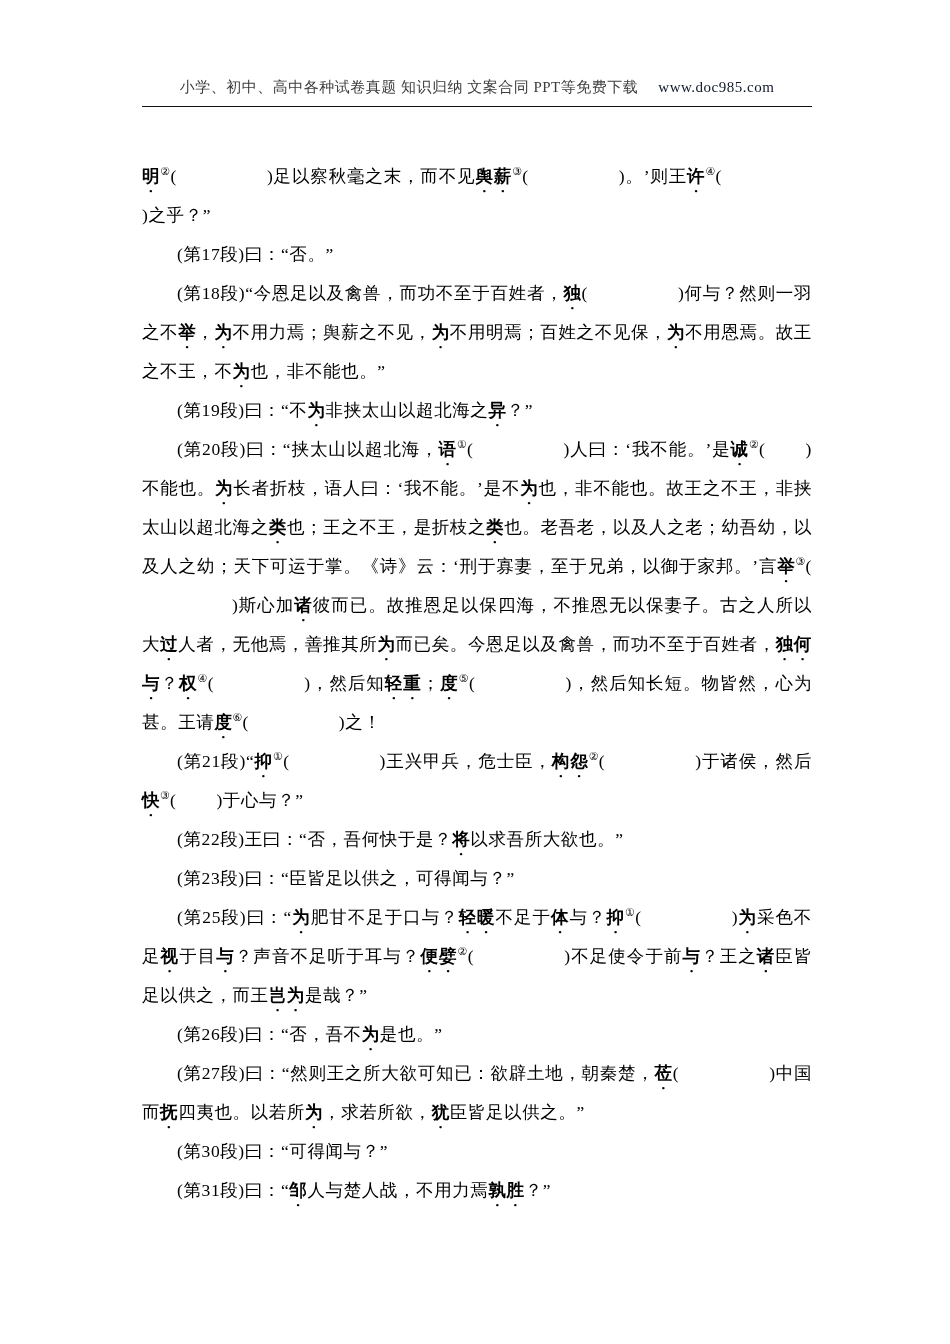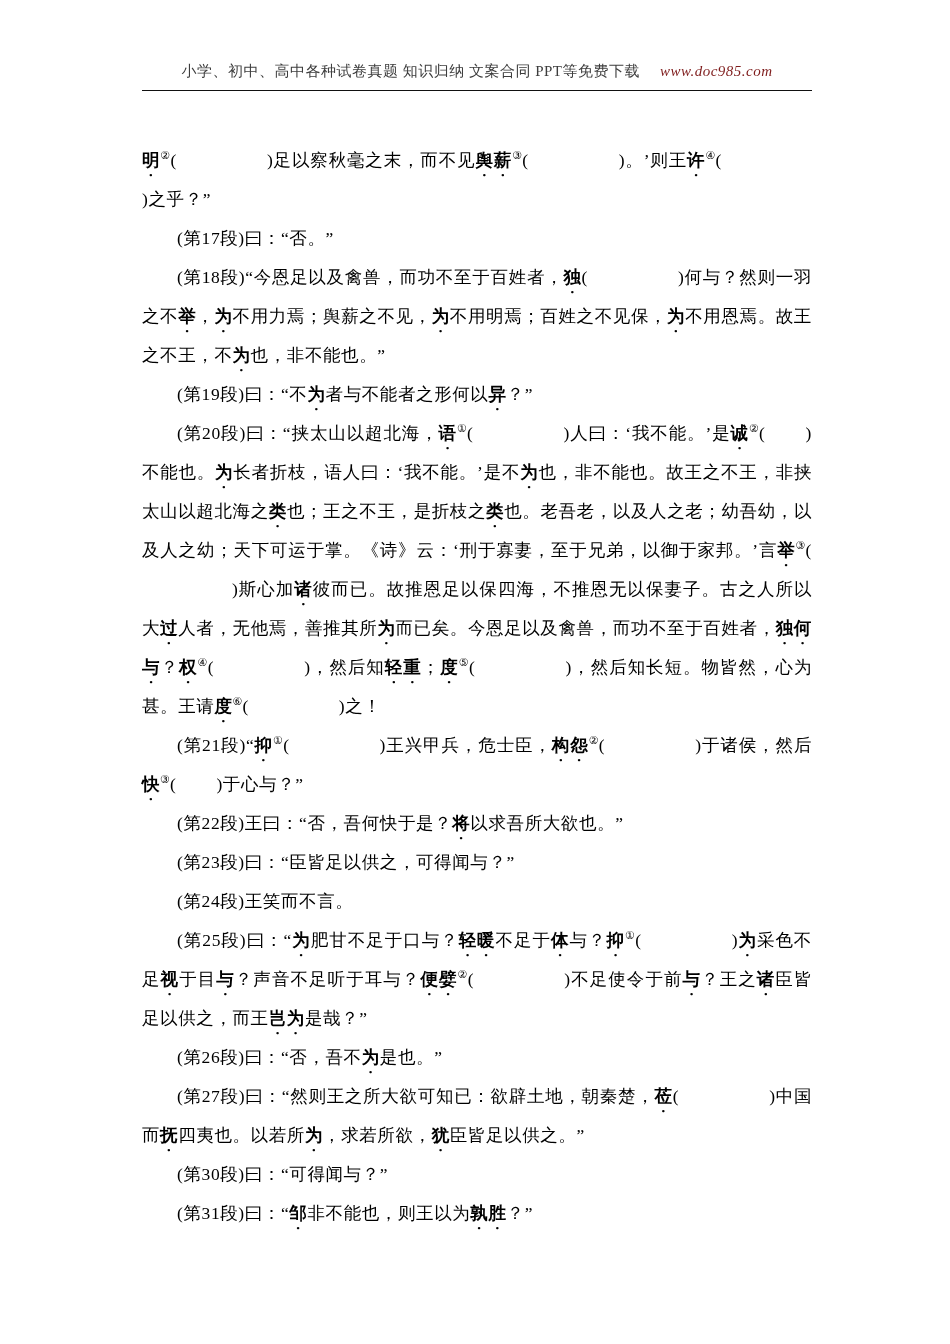--- a/index.html
+++ b/index.html
@@ -21,25 +21,25 @@
     display: flex;
     justify-content: center;
     align-items: baseline;
     gap: 20px;
     font-size: 15px;
     color: #3d3d3d;
     padding-bottom: 9px;
     border-bottom: 1px solid #111;
     letter-spacing: 0.5px;
     white-space: nowrap;
+    margin-top: 16px;
   }
   .header .url {
-    color: #7f1d1d;
+    color: #0f172a;
     text-decoration: none;
-    font-style: italic;
   }
   .body-text {
     margin-top: 50px;
     font-size: 17.5px;
     line-height: 39px;
     text-align: justify;
     letter-spacing: 0.6px;
   }
   .para { margin: 0; }
   .para.indent { text-indent: 35px; }
@@ -69,25 +69,24 @@
 
 <div class="page">
   <div class="header">
     <span>小学、初中、高中各种试卷真题 知识归纳 文案合同 PPT等免费下载</span>
     <span class="url">www.doc985.com</span>
   </div>
   <div class="body-text">
       <p class="para"><span class="em">明</span><span class="circ">②</span><span>(</span><span class="blank"></span><span>)足以察秋毫之末，而不见</span><span class="em">舆薪</span><span class="circ">③</span><span>(</span><span class="blank"></span><span>)。’则王</span><span class="em">许</span><span class="circ">④</span><span>(</span><span class="blank"></span><span>)之乎？”</span></p>
       <p class="para indent"><span>(第17段)曰：“否。”</span></p>
       <p class="para indent"><span>(第18段)“今恩足以及禽兽，而功不至于百姓者，</span><span class="em">独</span><span>(</span><span class="blank"></span><span>)何与？然则一羽之不</span><span class="em">举</span><span>，</span><span class="em">为</span><span>不用力焉；舆薪之不见，</span><span class="em">为</span><span>不用明焉；百姓之不见保，</span><span class="em">为</span><span>不用恩焉。故王之不王，不</span><span class="em">为</span><span>也，非不能也。”</span></p>
-      <p class="para indent"><span>(第19段)曰：“不</span><span class="em">为</span><span>者与不能者之形何以</span><span class="em">异</span><span>？”</span></p>
+      <p class="para indent"><span>(第19段)曰：“不</span><span class="em">为</span><span>非挟太山以超北海之</span><span class="em">异</span><span>？”</span></p>
       <p class="para indent"><span>(第20段)曰：“挟太山以超北海，</span><span class="em">语</span><span class="circ">①</span><span>(</span><span class="blank"></span><span>)人曰：‘我不能。’是</span><span class="em">诚</span><span class="circ">②</span><span>(</span><span class="blank" style="width: 40px;"></span><span>)不能也。</span><span class="em">为</span><span>长者折枝，语人曰：‘我不能。’是不</span><span class="em">为</span><span>也，非不能也。故王之不王，非挟太山以超北海之</span><span class="em">类</span><span>也；王之不王，是折枝之</span><span class="em">类</span><span>也。老吾老，以及人之老；幼吾幼，以及人之幼；天下可运于掌。《诗》云：‘刑于寡妻，至于兄弟，以御于家邦。’言</span><span class="em">举</span><span class="circ">③</span><span>(</span><span class="blank"></span><span>)斯心加</span><span class="em">诸</span><span>彼而已。故推恩足以保四海，不推恩无以保妻子。古之人所以大</span><span class="em">过</span><span>人者，无他焉，善推其所</span><span class="em">为</span><span>而已矣。今恩足以及禽兽，而功不至于百姓者，</span><span class="em">独何与</span><span>？</span><span class="em">权</span><span class="circ">④</span><span>(</span><span class="blank"></span><span>)，然后知</span><span class="em">轻重</span><span>；</span><span class="em">度</span><span class="circ">⑤</span><span>(</span><span class="blank"></span><span>)，然后知长短。物皆然，心为甚。王请</span><span class="em">度</span><span class="circ">⑥</span><span>(</span><span class="blank"></span><span>)之！</span></p>
       <p class="para indent"><span>(第21段)“</span><span class="em">抑</span><span class="circ">①</span><span>(</span><span class="blank"></span><span>)王兴甲兵，危士臣，</span><span class="em">构怨</span><span class="circ">②</span><span>(</span><span class="blank"></span><span>)于诸侯，然后</span><span class="em">快</span><span class="circ">③</span><span>(</span><span class="blank" style="width: 40px;"></span><span>)于心与？”</span></p>
       <p class="para indent"><span>(第22段)王曰：“否，吾何快于是？</span><span class="em">将</span><span>以求吾所大欲也。”</span></p>
       <p class="para indent"><span>(第23段)曰：“臣皆足以供之，可得闻与？”</span></p>
-      <p class="para indent"><span>(第24段)王笑而不言。</span></p>
       <p class="para indent"><span>(第25段)曰：“</span><span class="em">为</span><span>肥甘不足于口与？</span><span class="em">轻暖</span><span>不足于</span><span class="em">体</span><span>与？</span><span class="em">抑</span><span class="circ">①</span><span>(</span><span class="blank"></span><span>)</span><span class="em">为</span><span>采色不足</span><span class="em">视</span><span>于目</span><span class="em">与</span><span>？声音不足听于耳与？</span><span class="em">便嬖</span><span class="circ">②</span><span>(</span><span class="blank"></span><span>)不足使令于前</span><span class="em">与</span><span>？王之</span><span class="em">诸</span><span>臣皆足以供之，而王</span><span class="em">岂为</span><span>是哉？”</span></p>
       <p class="para indent"><span>(第26段)曰：“否，吾不</span><span class="em">为</span><span>是也。”</span></p>
       <p class="para indent"><span>(第27段)曰：“然则王之所大欲可知已：欲辟土地，朝秦楚，</span><span class="em">莅</span><span>(</span><span class="blank"></span><span>)中国而</span><span class="em">抚</span><span>四夷也。以若所</span><span class="em">为</span><span>，求若所欲，</span><span class="em">犹</span><span>臣皆足以供之。”</span></p>
       <p class="para indent"><span>(第30段)曰：“可得闻与？”</span></p>
-      <p class="para indent"><span>(第31段)曰：“</span><span class="em">邹</span><span>非不能也，则王以为</span><span class="em">孰胜</span><span>？”</span></p>
+      <p class="para indent"><span>(第31段)曰：“</span><span class="em">邹</span><span>人与楚人战，不用力焉</span><span class="em">孰胜</span><span>？”</span></p>
     </div>
 </div>
 
 </body></html>

